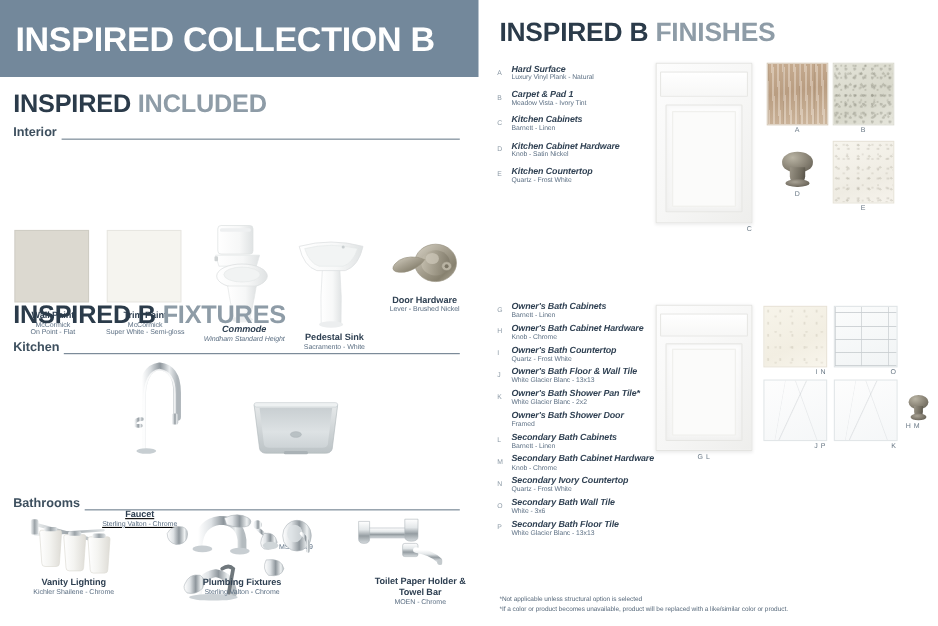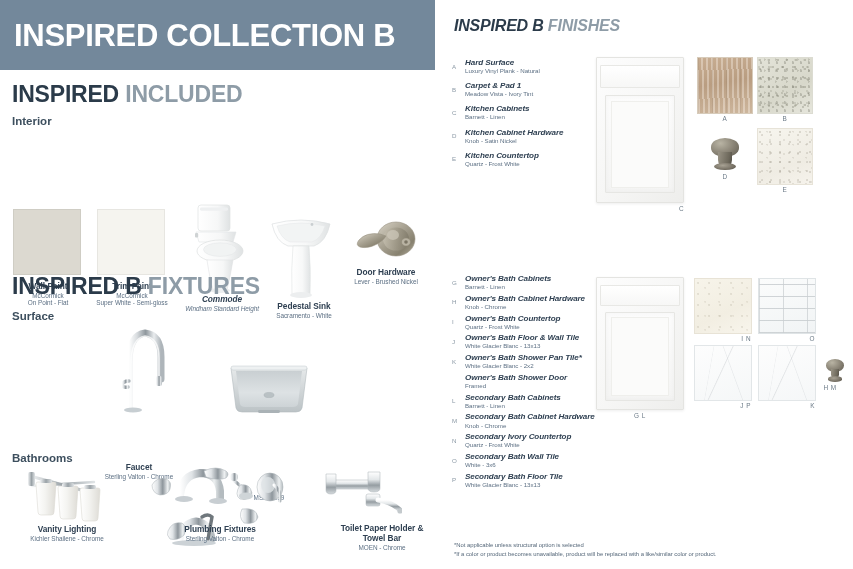--- a/index.html
+++ b/index.html
@@ -24,21 +24,21 @@
   
   .left-col { position: absolute; left: 0; top: 70px; width: 440px; height: 499px; }
   .right-col { position: absolute; left: 440px; top: 0; width: 413px; height: 569px; }
 
   
   .sect-title { font-size: 23px; font-weight: 700; letter-spacing: -0.2px; line-height: 1; white-space: nowrap; }
   .sect-title .strong { color: #2b3b4a; }
   .sect-title .light  { color: #8e9ca7; }
 
   
-  .group-head { display: flex; align-items: flex-start; gap: 4px; flex-direction: column; }
+  .group-head { display: flex; align-items: flex-end; gap: 4px; }
   .group-head .ghlabel {
     font-size: 11.5px; font-weight: 700; color: #3d4f5e; white-space: nowrap;
   }
   .group-head .rule { flex: 1; height: 1px; background: #6e7f8e; }
 
   
   .cap { text-align: center; line-height: 1.18; }
   .cap .t { font-size: 8.3px; font-weight: 700; color: #2f4052; letter-spacing: -0.05px; }
   .cap .s { font-size: 6.4px; color: #5d7084; letter-spacing: -0.05px; }
 
@@ -264,21 +264,21 @@
       <div class="t">Door Hardware</div>
       <div class="s">Lever - Brushed Nickel</div>
     </div>
 
     <div class="sect-title" style="position:absolute;left:12px;top:205px;">
       <span class="strong">INSPIRED B</span>
       <span class="light">FIXTURES</span>
     </div>
 
     <div class="group-head" style="position:absolute;left:12px;top:240px;width:406px;">
-      <span class="ghlabel">Surface</span>
+      <span class="ghlabel">Kitchen</span>
       <span class="rule"></span>
     </div>
 
     <div style="position:absolute;left:115px;top:253px;width:56px;height:90px;">
       <svg viewBox="0 0 56 90" width="56" height="90">
         <defs>
           <linearGradient id="chr" x1="0" y1="0" x2="1" y2="0">
             <stop offset="0%" stop-color="#ffffff"></stop>
               <stop offset="25%" stop-color="#d8dcdf"></stop>
             <stop offset="52%" stop-color="#8f979d"></stop>
@@ -286,21 +286,21 @@
             <stop offset="100%" stop-color="#aeb5ba"></stop>
           </linearGradient>
         </defs>
         <path d="M14 86 L14 40 Q14 12 30 10 Q46 12 46 34 L46 56" fill="none" stroke="url(#chr)" stroke-width="7" stroke-linecap="round"></path>
         <path d="M16 86 L16 42 Q16 15 30 13 Q44 15 44 35 L44 55" fill="none" stroke="#ffffff" stroke-width="1.6" stroke-linecap="round" opacity="0.75"></path>
         <rect x="41" y="53" width="6" height="10" rx="2" fill="url(#chr)"></rect>
         <path d="M14 58 Q8 58 7 62 Q8 65 13 64" fill="none" stroke="url(#chr)" stroke-width="3.4" stroke-linecap="round"></path>
         <ellipse cx="18" cy="87" rx="9" ry="2.6" fill="#c7ced2"></ellipse>
       </svg>
     </div>
-    <div class="cap" style="position:absolute;left:90px;top:393px;width:98px;">
+    <div class="cap" style="position:absolute;left:78px;top:393px;width:98px;text-decoration:underline;">
       <div class="t">Faucet</div>
       <div class="s">Sterling Valton - Chrome</div>
     </div>
 
     <div style="position:absolute;left:228px;top:290px;width:82px;height:56px;">
       <svg viewBox="0 0 82 56" width="82" height="56">
         <defs>
           <linearGradient id="ss" x1="0" y1="0" x2="0" y2="1">
             <stop offset="0%" stop-color="#e6e9ea"></stop>
               <stop offset="45%" stop-color="#d3d8da"></stop>
@@ -420,21 +420,21 @@
     <div class="cap" style="position:absolute;left:327px;top:454px;width:110px;">
       <div class="t">Toilet Paper Holder &amp;</div>
       <div class="t">Towel Bar</div>
       <div class="s">MOEN - Chrome</div>
     </div>
 
   </div>
 
   <div class="right-col">
 
-    <div class="sect-title" style="position:absolute;left:14px;top:18px;font-size:16px;font-style:italic;">
+    <div class="sect-title" style="position:absolute;left:14px;top:18px;font-size:24px;">
       <span class="strong">INSPIRED B</span>
       <span class="light">FINISHES</span>
     </div>
 
     <div class="fin-list" style="position:absolute;left:12px;top:58px;width:160px;gap:7px;">
       <div class="fin-row">
         <span class="fin-letter">A</span>
         <span class="fin-text">
           <span class="n" style="display:block">Hard Surface</span>
           <span class="d" style="display:block">Luxury Vinyl Plank - Natural</span>

